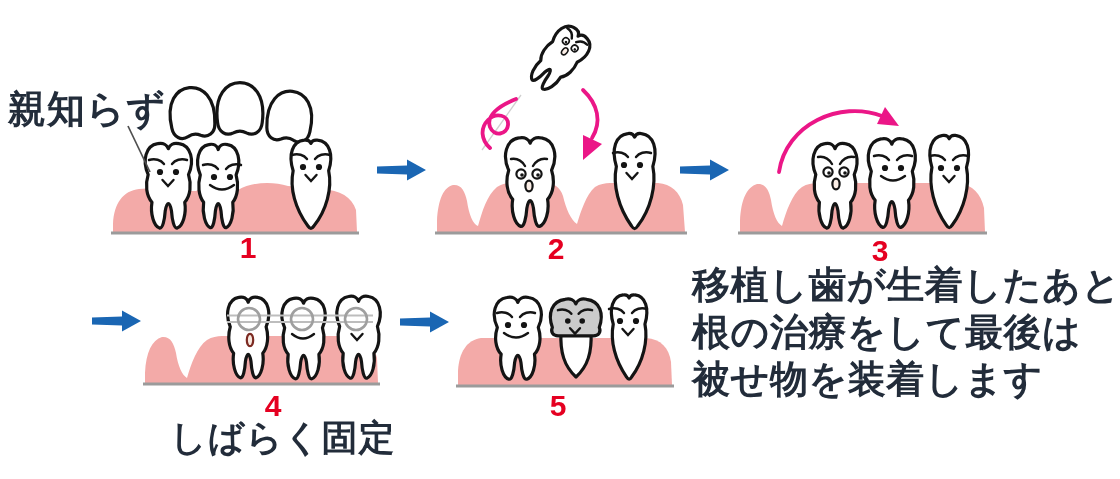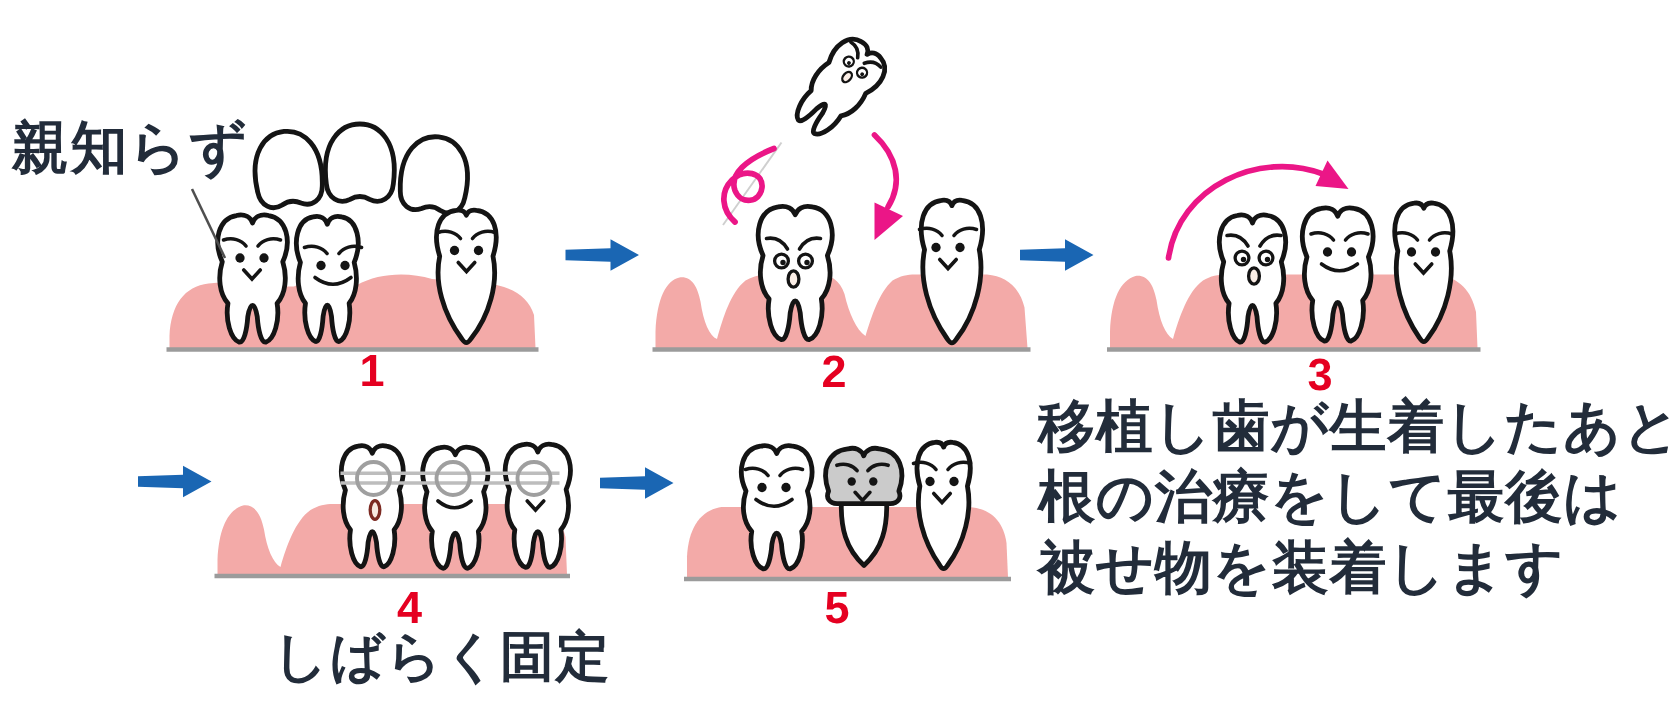--- a/index.html
+++ b/index.html
@@ -20,22 +20,22 @@
   .wire{stroke:#bdbdbd;stroke-width:2.2;fill:none;}
   .ring{fill:none;stroke:#9f9f9f;stroke-width:2.6;}
   .thin{stroke:#cfcfcf;stroke-width:1.3;}
   .ptr {stroke:#4f4f4f;stroke-width:1.7;}
   .crown{fill:var(--crown_gray);stroke:var(--tooth_outline);stroke-width:3.2;stroke-linejoin:round;}
   
   .jp{
     position:absolute;color:var(--text_navy);font-weight:700;white-space:nowrap;
     font-family:"Liberation Serif","DejaVu Serif",serif;
   }
-  .title-label{left:8px;top:73px;font-size:38px;letter-spacing:1px;}
-  .fixation-label{left:182px;top:414px;font-size:36px;letter-spacing:1px;}
+  .title-label{left:8px;top:84px;font-size:38px;letter-spacing:1px;}
+  .fixation-label{left:170px;top:414px;font-size:36px;letter-spacing:1px;}
   .desc{left:692px;top:262px;font-size:38px;line-height:47px;letter-spacing:0.5px;}
   .step-num{
     position:absolute;width:44px;text-align:center;color:var(--number_red);
     font:700 30px "Liberation Sans","DejaVu Sans",sans-serif;
   }
   .n1{left:226px;top:231px;} .n2{left:534px;top:232px;} .n3{left:858px;top:234px;}
   .n4{left:251px;top:389px;} .n5{left:536px;top:389px;}
 </style>
 </head>
 <body>

